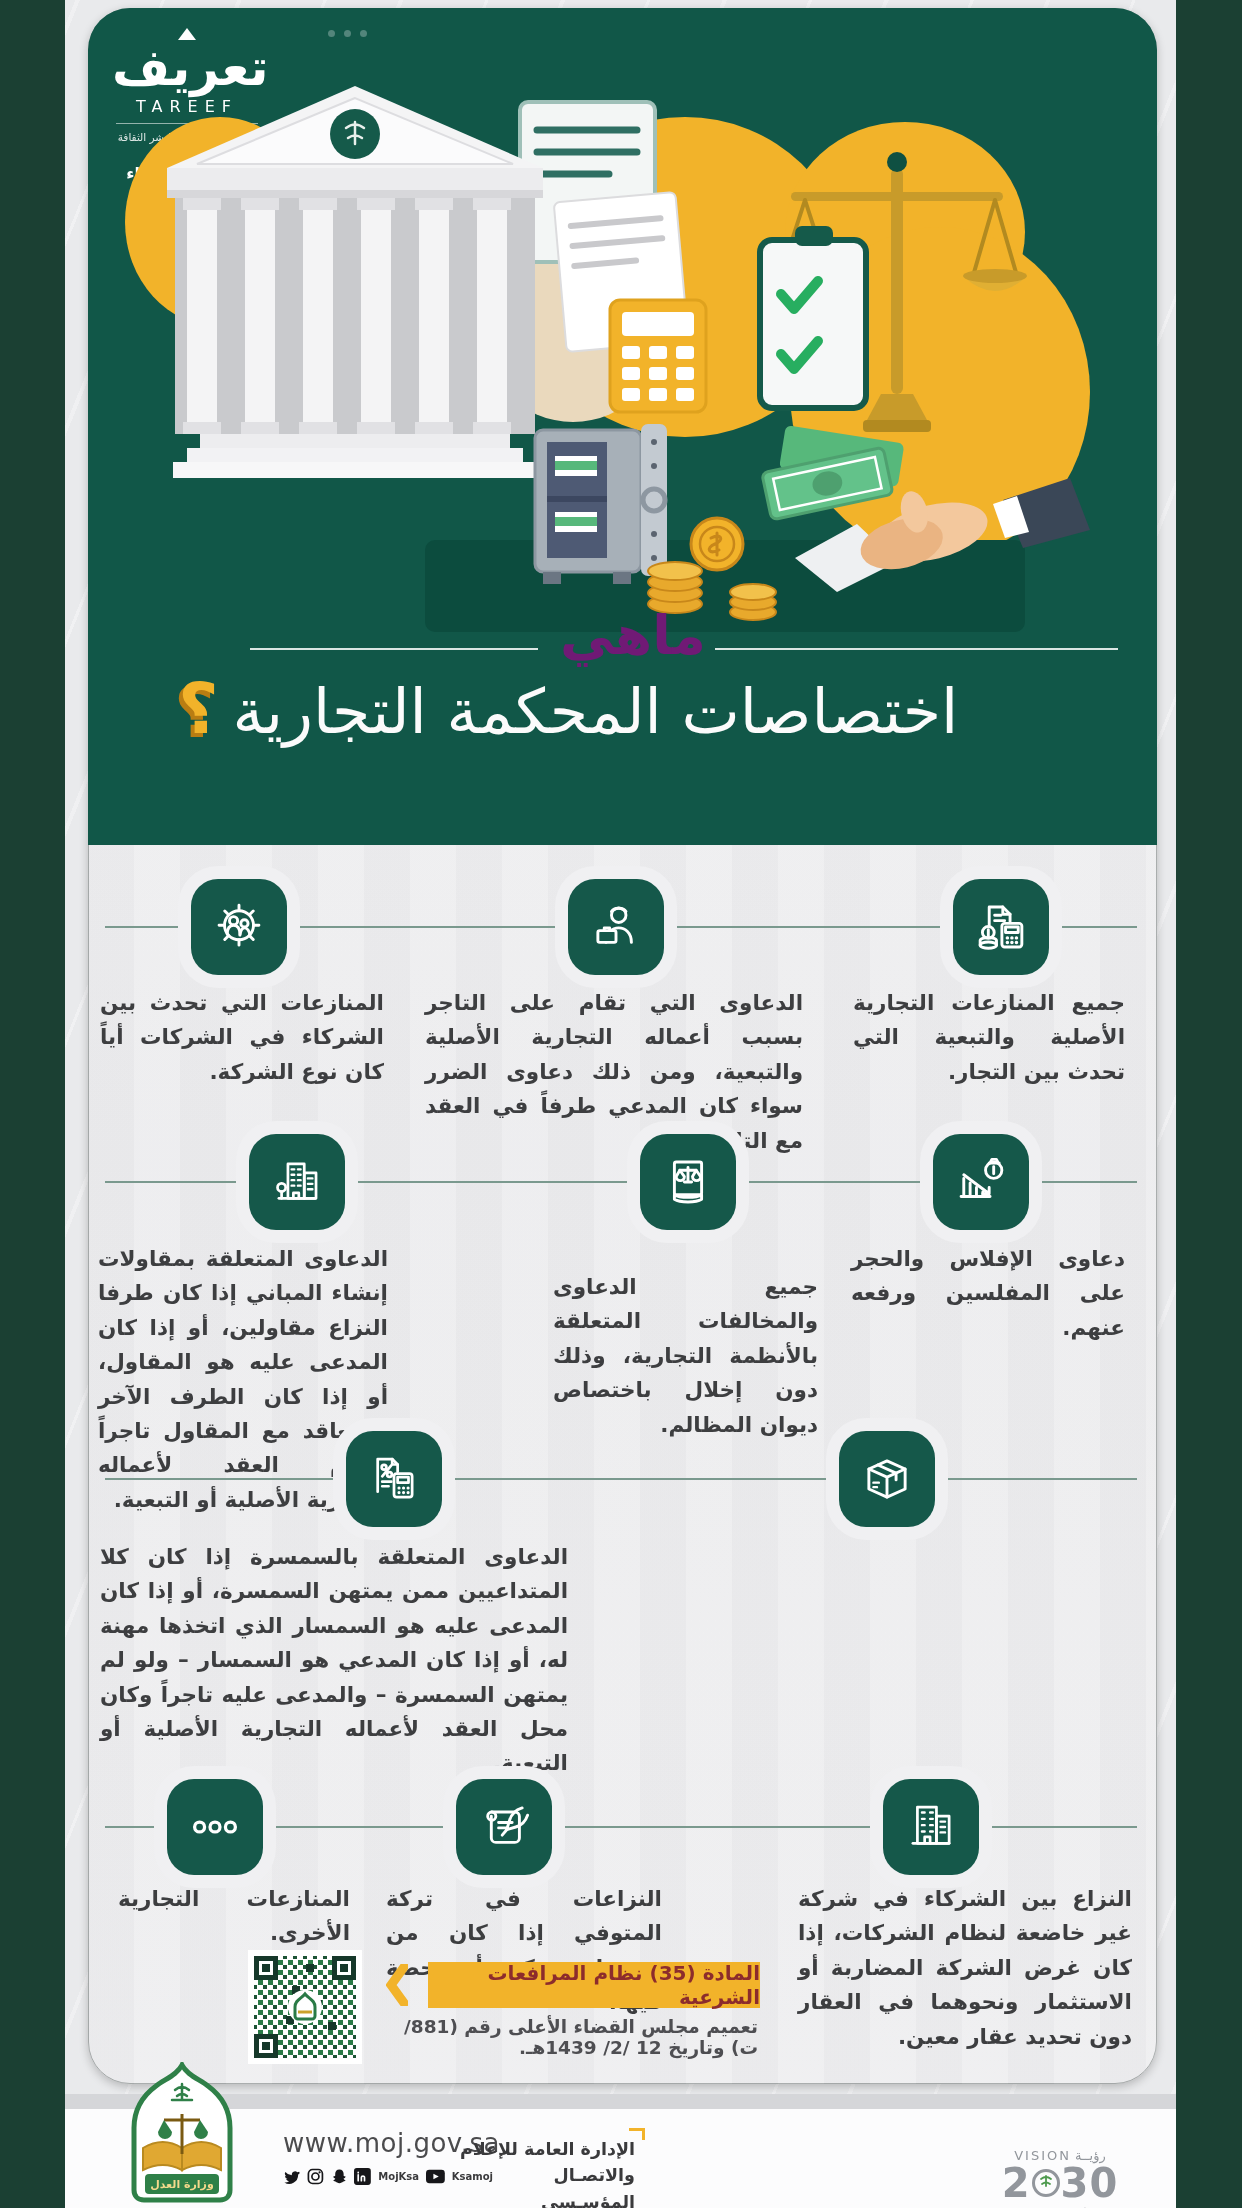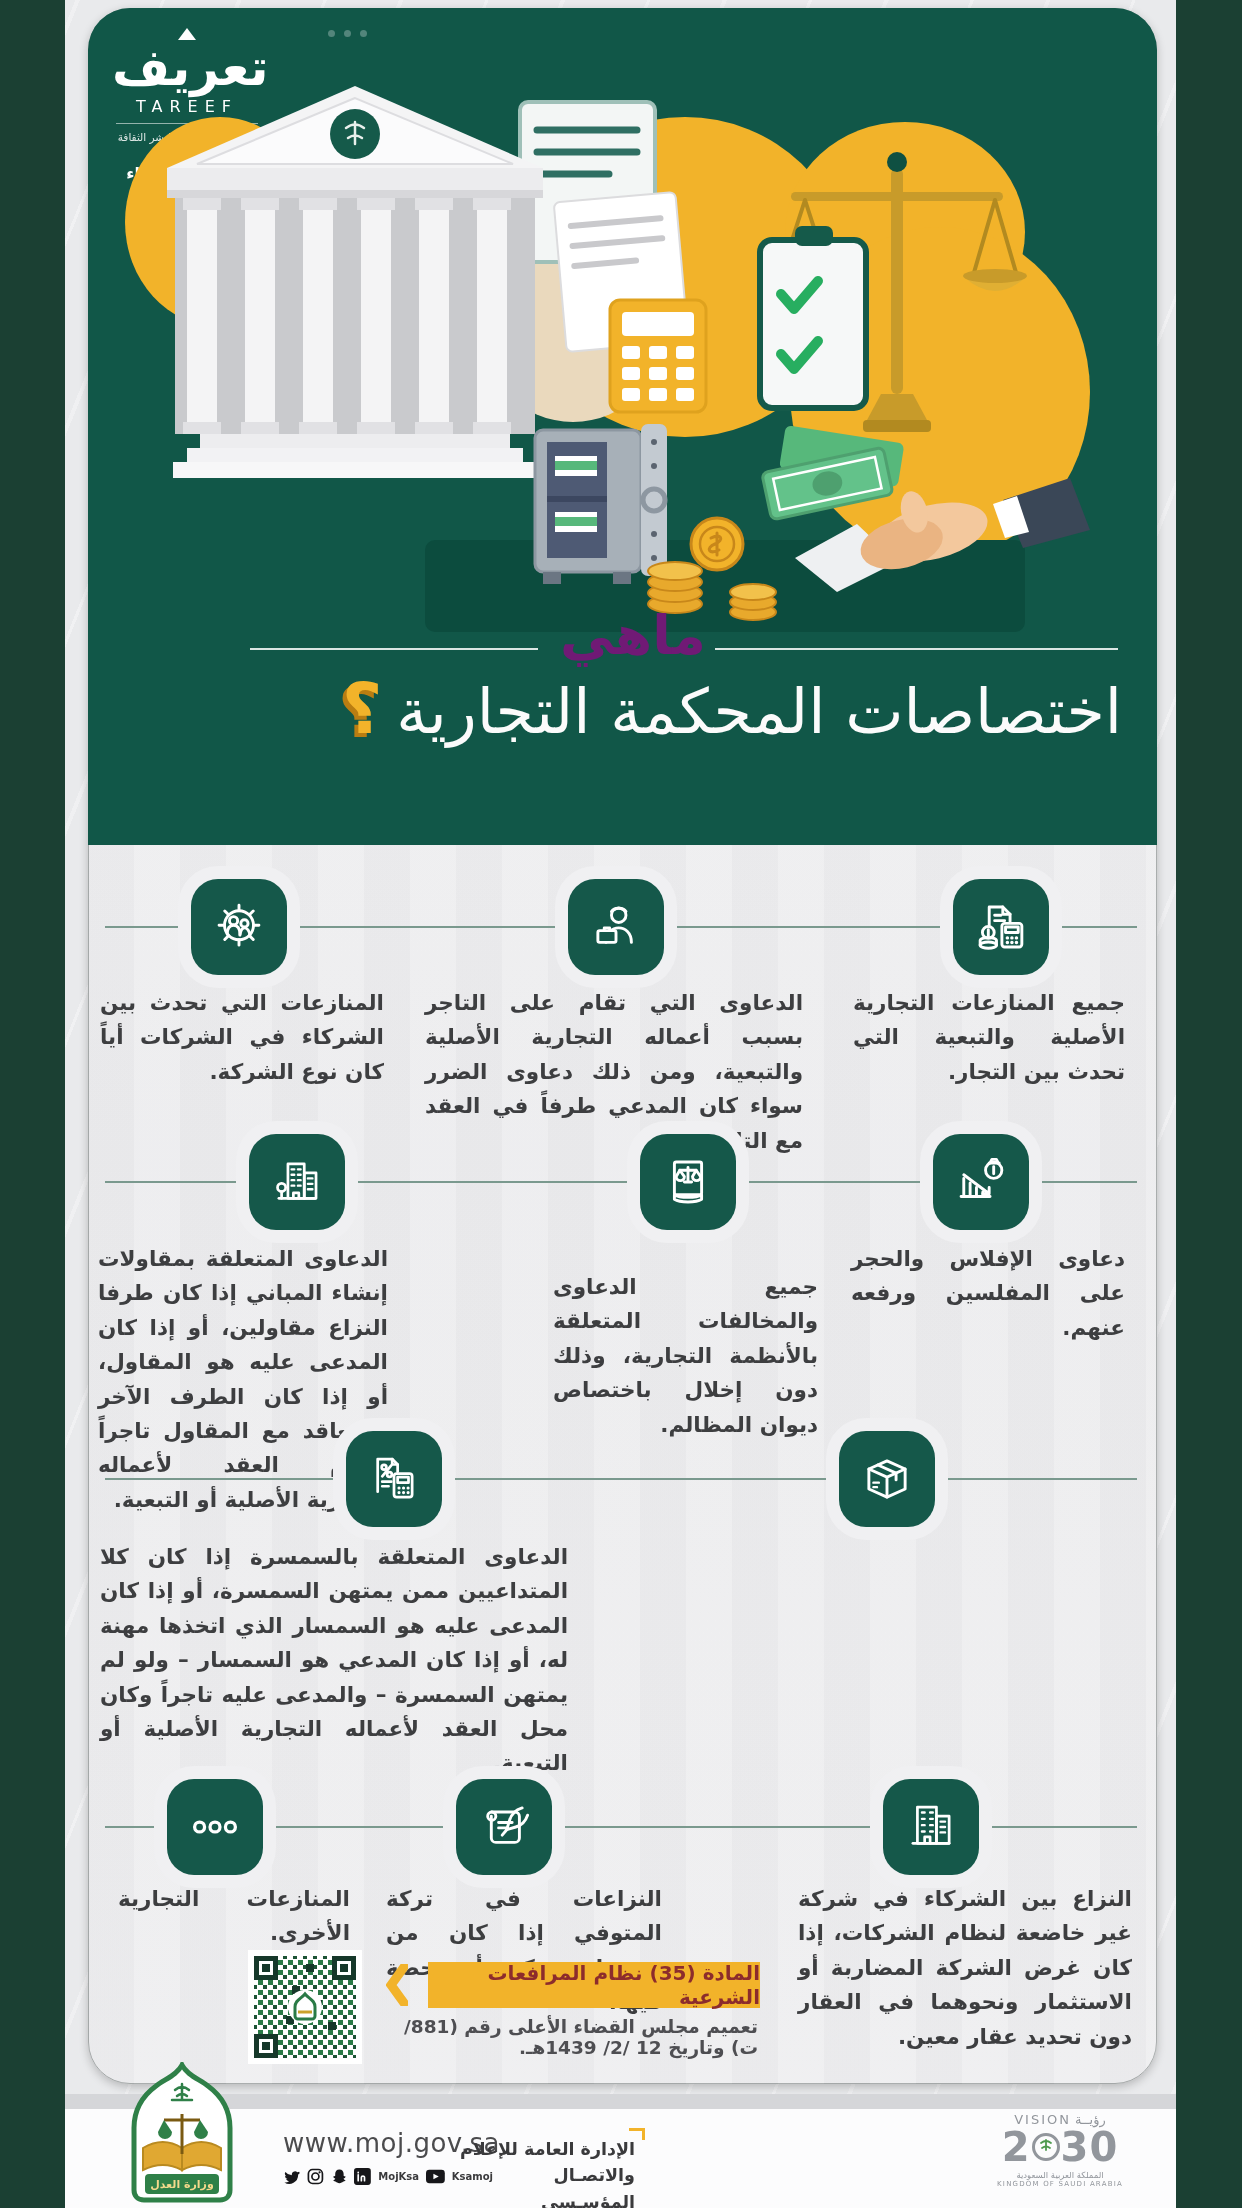--- a/index.html
+++ b/index.html
@@ -24,21 +24,21 @@
   .tareef .tri{width:0;height:0;border-left:9px solid transparent;border-right:9px solid transparent;border-bottom:12px solid #fff;margin:0 auto 2px;}
   .tareef .ar{font-size:50px;font-weight:700;line-height:1.05;}
   .tareef .lat{font-size:16px;letter-spacing:7px;margin-top:2px;font-weight:500;}
   .tareef .rule{height:1px;background:rgba(255,255,255,.55);margin:7px 4px;}
   .tareef .sub{font-size:10.5px;color:rgba(255,255,255,.85);direction:rtl;}
   .tareef .tag{font-size:16px;font-weight:700;margin-top:9px;direction:rtl;}
   
   .title-pre{position:absolute;left:548px;top:604px;width:170px;text-align:center;
     color:#701a75;font-size:54px;font-weight:800;direction:rtl;}
   .title-line{position:absolute;top:648px;height:2px;background:rgba(255,255,255,.85);}
-  .title-main{position:absolute;left:178px;top:668px;width:944px;direction:rtl;text-align:right;
+  .title-main{position:absolute;left:178px;top:668px;width:944px;direction:rtl;text-align:left;
     color:#fbfbfb;font-size:62px;font-weight:500;letter-spacing:0;}
   .qmark{color:#f2b32a;font-weight:800;font-size:70px;
     text-shadow:-4px 4px 0 #b97d12;padding-right:14px;}
   
   .row-line{position:absolute;height:2px;background:#7a998e;}
   .icon-tile{position:absolute;width:96px;height:96px;border-radius:27px;background:#15584a;
     display:flex;align-items:center;justify-content:center;box-shadow:0 0 0 13px #f0f0f2;}
   .item-text{position:absolute;direction:rtl;text-align:justify;text-align-last:right;
     color:#3d3e40;font-size:21.5px;font-weight:700;line-height:1.6;}
   
@@ -52,21 +52,21 @@
   .foot-white{position:absolute;left:65px;top:2109px;width:1111px;height:99px;background:#fcfcfd;}
   .website{position:absolute;left:283px;top:2128px;width:200px;text-align:center;
     color:#4b4b4d;font-size:26px;font-weight:500;letter-spacing:.5px;}
   .socials{position:absolute;left:283px;top:2168px;width:210px;display:flex;align-items:center;justify-content:center;gap:7px;}
   .socials .lbl{font-size:10px;color:#3a3a3c;font-weight:700;}
   .dept{position:absolute;left:455px;top:2136px;width:180px;direction:rtl;text-align:right;
     color:#3a3a3c;font-size:17.5px;font-weight:700;line-height:1.5;}
   .dept-corner{position:absolute;left:629px;top:2128px;width:16px;height:12px;
     border-top:3px solid #f2b32a;border-right:3px solid #f2b32a;}
   .vision{position:absolute;left:975px;top:2112px;width:170px;text-align:center;color:#92969c;}
-  .vision .l1{display:flex;justify-content:center;gap:4px;font-size:13px;letter-spacing:2px;font-weight:500;}
+  .vision .l1{display:flex;justify-content:center;gap:4px;font-size:13px;letter-spacing:2px;font-weight:500;margin-top:36px;}
   .vision .l2{display:flex;justify-content:center;align-items:center;font-size:40px;font-weight:700;letter-spacing:1px;line-height:1;}
   .vision .l3{font-size:8.5px;margin-top:3px;}
   .vision .l4{font-size:7px;letter-spacing:1.2px;}
 </style>
 </head>
 <body>
 
 <div class="canvas">
   <div class="bg-texture"></div>
 

